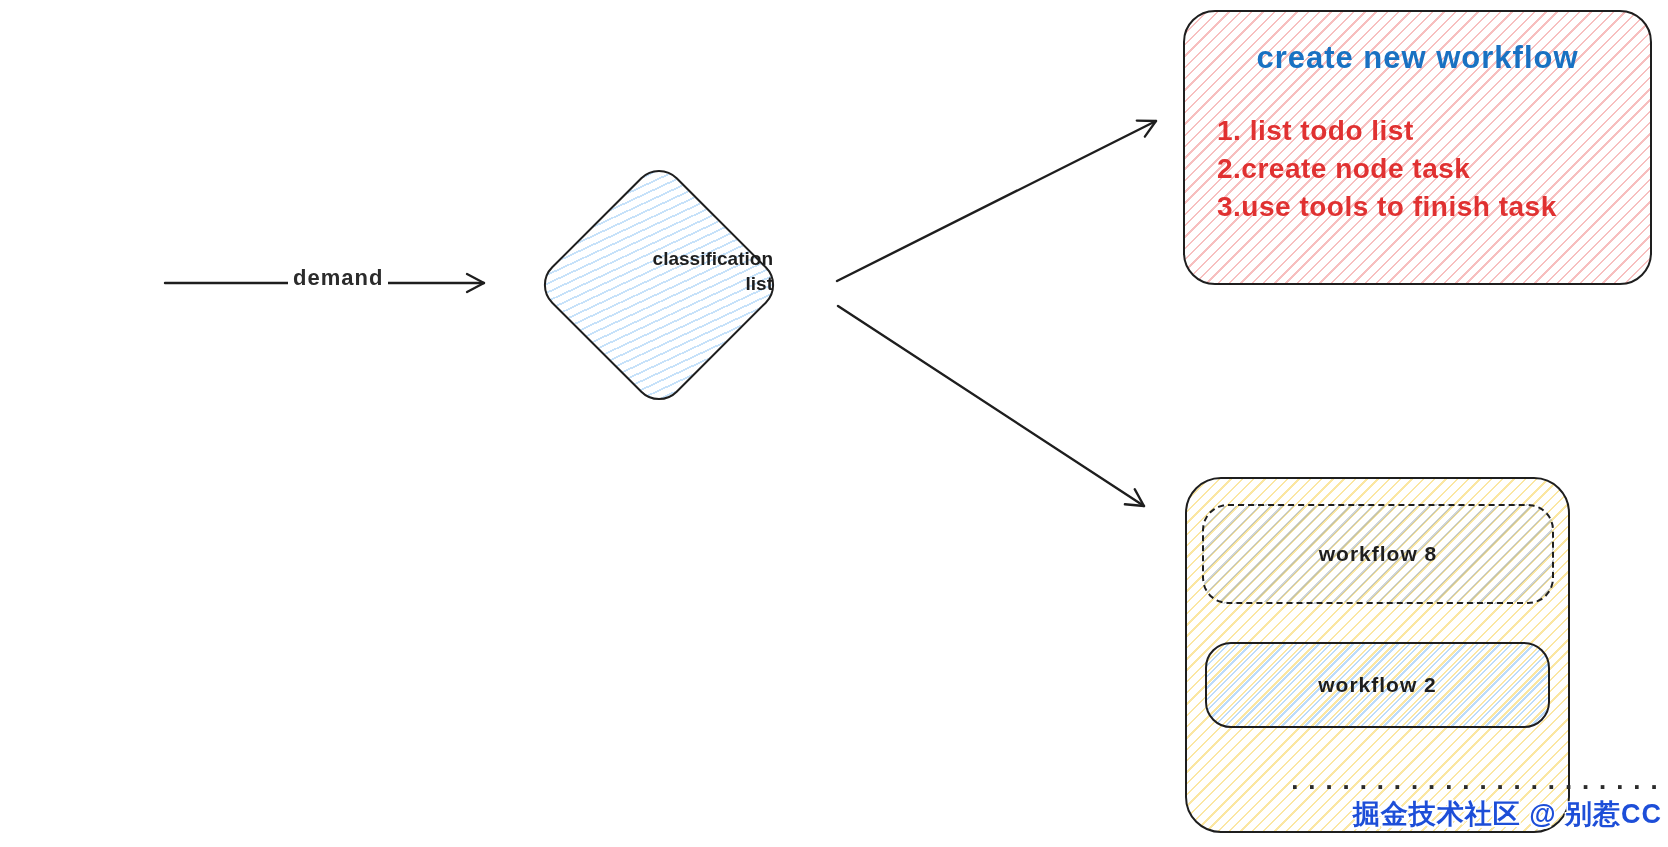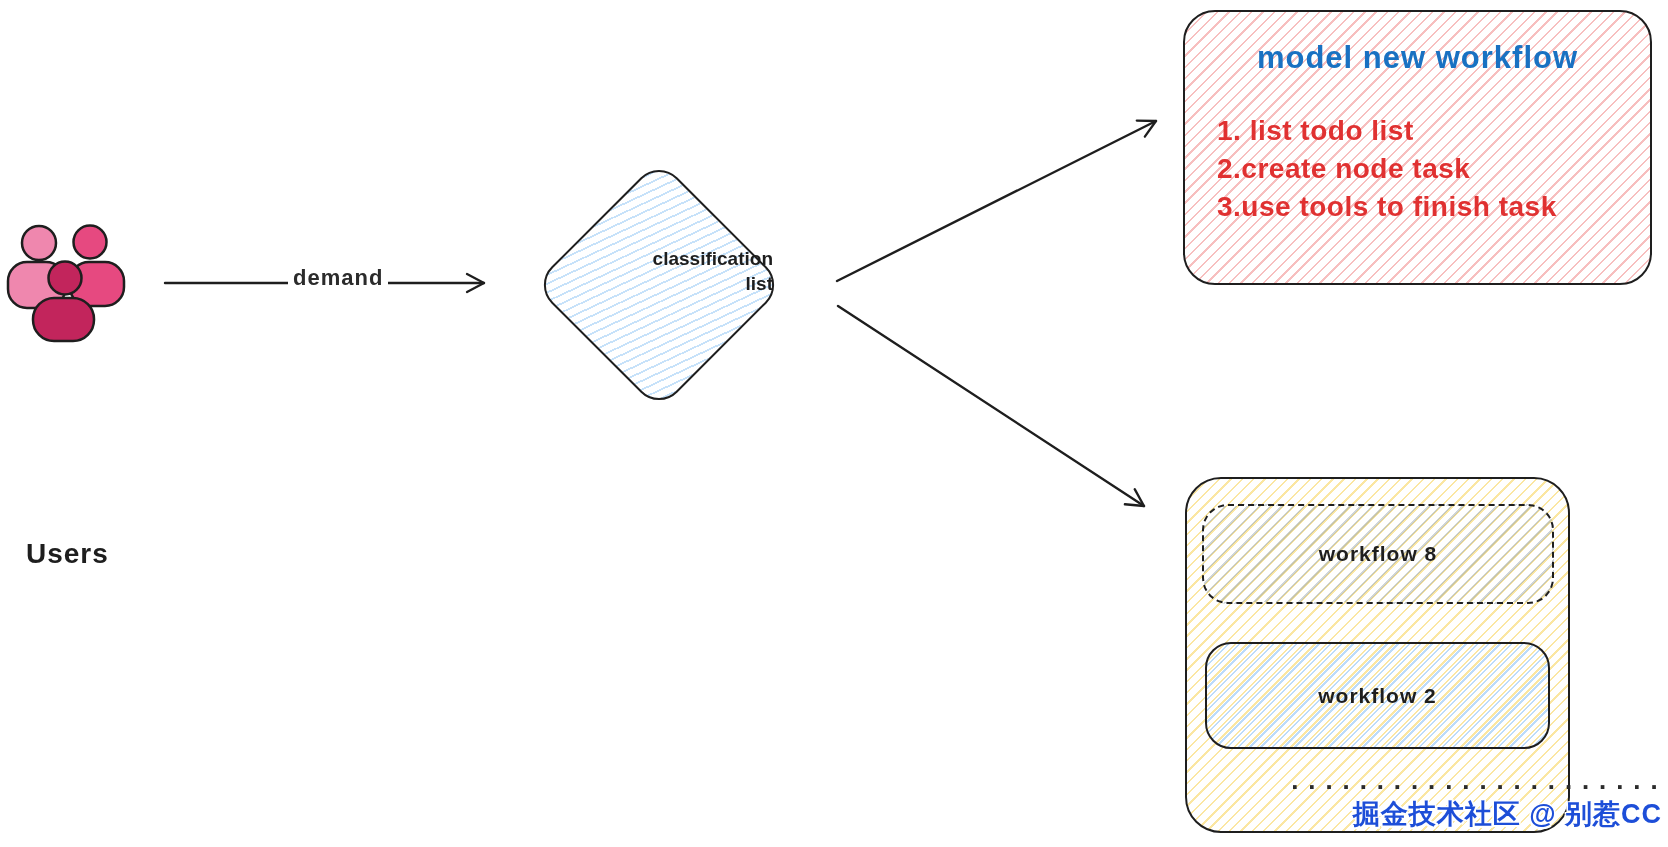--- a/index.html
+++ b/index.html
@@ -40,21 +40,21 @@
 
   
   .yellow-box{position:absolute;left:1185px;top:477px;width:385px;height:356px;
     border:2.5px solid #1e1e1e;border-radius:36px;z-index:1;box-sizing:border-box;
     background:
       repeating-linear-gradient(135deg,transparent 0 6.3px,rgba(247,206,69,0.50) 6.3px 8px),
       #ffffff;}
   .wf1{position:absolute;left:15px;top:25px;width:352px;height:100px;box-sizing:border-box;
     border:2.5px dashed #1e1e1e;border-radius:26px;
     background:repeating-linear-gradient(135deg,transparent 0 6.3px,rgba(134,150,160,0.40) 6.3px 8px);}
-  .wf2{position:absolute;left:18px;top:163px;width:345px;height:107px;box-sizing:border-box;
+  .wf2{position:absolute;left:18px;top:163px;width:345px;height:86px;box-sizing:border-box;
     border:2.5px solid #1e1e1e;border-radius:26px;
     background:repeating-linear-gradient(135deg,transparent 0 6.3px,rgba(106,176,244,0.45) 6.3px 8px);text-decoration:underline;}
   .wf-label{position:absolute;left:0;top:0;width:100%;height:100%;display:flex;
     align-items:center;justify-content:center;font-size:21px;font-weight:600;
     letter-spacing:1px;color:#1e1e1e;}
   .dots{position:absolute;left:100px;top:288px;font-size:26px;font-weight:700;
     letter-spacing:1.5px;color:#2b2b2b;font-family:"Liberation Mono","DejaVu Sans Mono",monospace;
     white-space:nowrap;}
 
   
@@ -71,42 +71,31 @@
     <defs>
       <marker id="ah" viewBox="0 0 24 24" refX="21" refY="12" markerWidth="24" markerHeight="24" markerUnits="userSpaceOnUse" orient="auto">
         <path d="M4,3 L21,12 L4,21" fill="none" stroke="#1e1e1e" stroke-width="2.3" stroke-linecap="round" stroke-linejoin="round"></path>
       </marker>
     </defs>
     <line x1="165" y1="283" x2="484" y2="283" stroke="#1e1e1e" stroke-width="2.4" stroke-linecap="round" marker-end="url(#ah)"></line>
     <line x1="837" y1="281" x2="1156" y2="121" stroke="#1e1e1e" stroke-width="2.4" stroke-linecap="round" marker-end="url(#ah)"></line>
     <line x1="838" y1="306" x2="1144" y2="506" stroke="#1e1e1e" stroke-width="2.4" stroke-linecap="round" marker-end="url(#ah)"></line>
   </svg>
 
-  <div class="users-wrap">
-    <svg width="124" height="136" viewBox="0 0 124 136">
-      <circle cx="33" cy="35" r="17" fill="#ef87ae" stroke="#1e1e1e" stroke-width="2.5"></circle>
-      <circle cx="84" cy="34" r="16.5" fill="#e64980" stroke="#1e1e1e" stroke-width="2.5"></circle>
-      <rect x="2" y="54" width="57" height="46" rx="19" fill="#ef87ae" stroke="#1e1e1e" stroke-width="2.5"></rect>
-      <rect x="64" y="54" width="54" height="44" rx="19" fill="#e64980" stroke="#1e1e1e" stroke-width="2.5"></rect>
-      <circle cx="59" cy="70" r="16.5" fill="#c2255c" stroke="#1e1e1e" stroke-width="2.5"></circle>
-      <rect x="27" y="90" width="61" height="43" rx="21" fill="#c2255c" stroke="#1e1e1e" stroke-width="2.5"></rect>
-    </svg>
-    <div class="users-label">Users</div>
-  </div>
 
   <div class="demand-label">demand</div>
 
   <div class="diamond"></div>
   <div class="diamond-label">
     <div>classification</div>
     <div>list</div>
   </div>
 
   <div class="red-box">
-    <div class="red-box-title">model new workflow</div>
+    <div class="red-box-title">create new workflow</div>
     <div class="red-box-items">
       <div>1. list todo list</div>
       <div>2.create node task</div>
       <div>3.use tools to finish task</div>
     </div>
   </div>
 
   <div class="yellow-box">
     <div class="wf1">
       <div class="wf-label">workflow 8</div>

